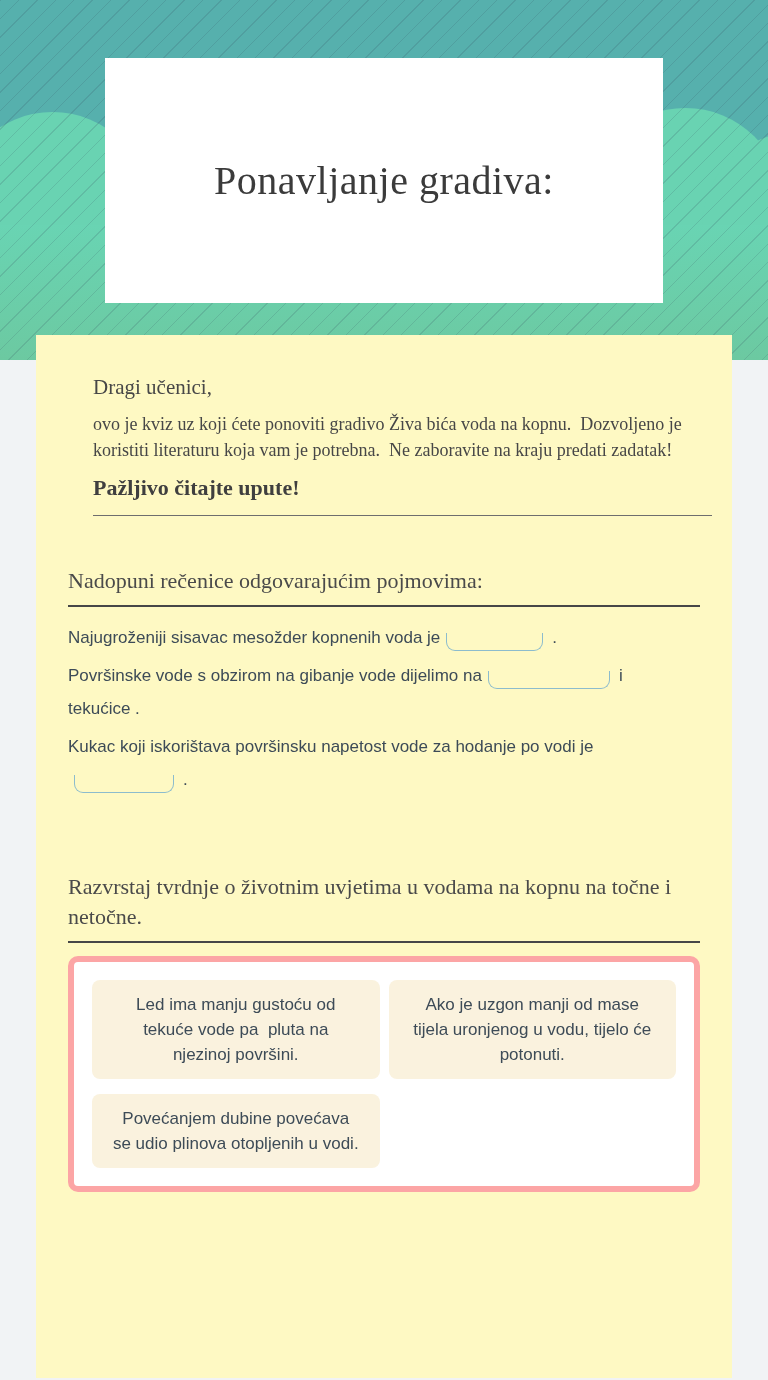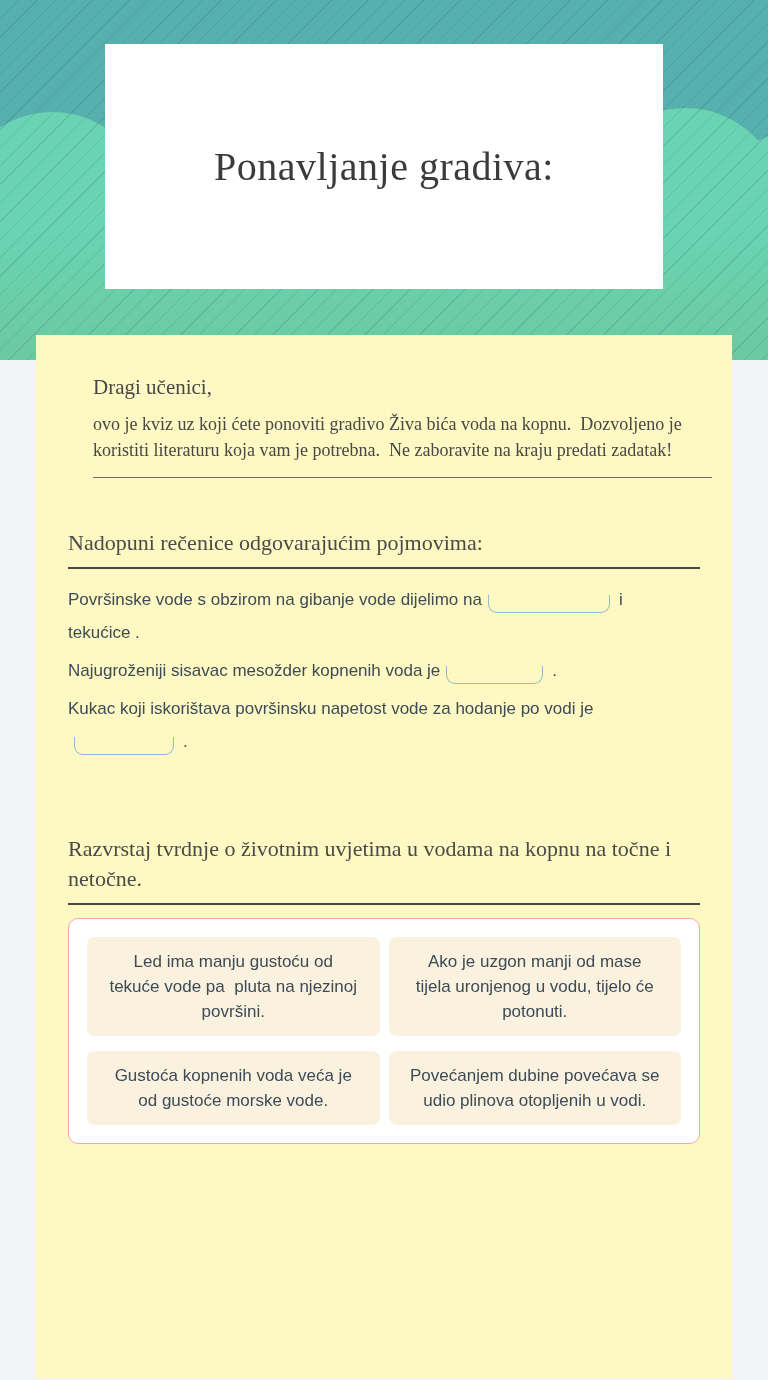--- a/index.html
+++ b/index.html
@@ -35,21 +35,21 @@
     background: linear-gradient(180deg, #69d4b3 0%, #6cc9a1 100%);
   }
   .stripes {
     position: absolute; inset: 0;
     background: repeating-linear-gradient(135deg,
       rgba(50,70,90,0.16) 0px, rgba(50,70,90,0.16) 1px,
       transparent 1px, transparent 13px);
   }
   .title-card {
     position: absolute;
-    left: 105px; top: 44px;
+    left: 105px; top: 58px;
     width: 558px; height: 245px;
     background: #ffffff;
     z-index: 2;
     display: flex; flex-direction: column;
     align-items: center; justify-content: center;
     text-align: center;
   }
   .title-card h1 {
     margin: 0;
     width: 480px;
@@ -111,21 +111,21 @@
   }
   .s0 .blank { width: 88px; }
   .s1 .blank { width: 97px; }
   .s2 .blank { width: 122px; }
   .s3 .blank { width: 100px; }
   .after { margin-left: 9px; }
 
   
   .card-box {
     margin: 13px 0 0;
-    border: 1px solid #fca5a5;
+    border: 6px solid #fca5a5;
     border-radius: 10px;
     background: #ffffff;
     padding: 18px;
     display: grid;
     grid-template-columns: 1fr 1fr;
     gap: 15px 9px;
     align-items: start;
   }
   .card {
     background: #faf2de;
@@ -156,43 +156,43 @@
   <div class="title-card">
     <h1><span>Ponavljanje gradiva:</span><br></h1>
   </div>
 </div>
 
 <div class="main">
 
   <div class="intro">
     <div class="greeting">Dragi učenici,</div>
     <div class="body">ovo je kviz uz koji ćete ponoviti gradivo Živa bića voda na kopnu.  Dozvoljeno je koristiti literaturu koja vam je potrebna.  Ne zaboravite na kraju predati zadatak!</div>
+    <div class="warning">Pažljivo čitajte upute!</div>
   </div>
   <hr class="hr-intro">
 
   <div class="section">
     <h2 class="section-title">Nadopuni rečenice odgovarajućim pojmovima:</h2>
     <hr class="hr-section">
 
     <div class="sentences">
+      <div class="sentence s1">
+        <span>Najugroženiji sisavac mesožder kopnenih voda je</span><input class="blank" type="text" value="" style=""><span class="after">.</span>
+      </div>
       <div class="sentence s2">
         <span>Površinske vode s obzirom na gibanje vode dijelimo na</span><input class="blank" type="text" value="" style=""><span class="after">i tekućice .</span>
-      </div>
-      <div class="sentence s1">
-        <span>Najugroženiji sisavac mesožder kopnenih voda je</span><input class="blank" type="text" value="" style=""><span class="after">.</span>
       </div>
       <div class="sentence s3">
         <span>Kukac koji iskorištava površinsku napetost vode za hodanje po vodi je</span><input class="blank" type="text" value="" style=""><span class="after">.</span>
       </div>
     </div>
 
     <h2 class="section-title sorting">Razvrstaj tvrdnje o životnim uvjetima u vodama na kopnu na točne i netočne.</h2>
     <hr class="hr-section">
 
     <div class="card-box">
       <div class="card">Led ima manju gustoću od tekuće vode pa  pluta na njezinoj površini.</div>
       <div class="card">Ako je uzgon manji od mase tijela uronjenog u vodu, tijelo će potonuti.</div>
-      <div class="card">Gustoća kopnenih voda veća je od gustoće morske vode.</div>
       <div class="card">Povećanjem dubine povećava se udio plinova otopljenih u vodi.</div>
     </div>
   </div>
 
 </div>
 
 </body></html>

